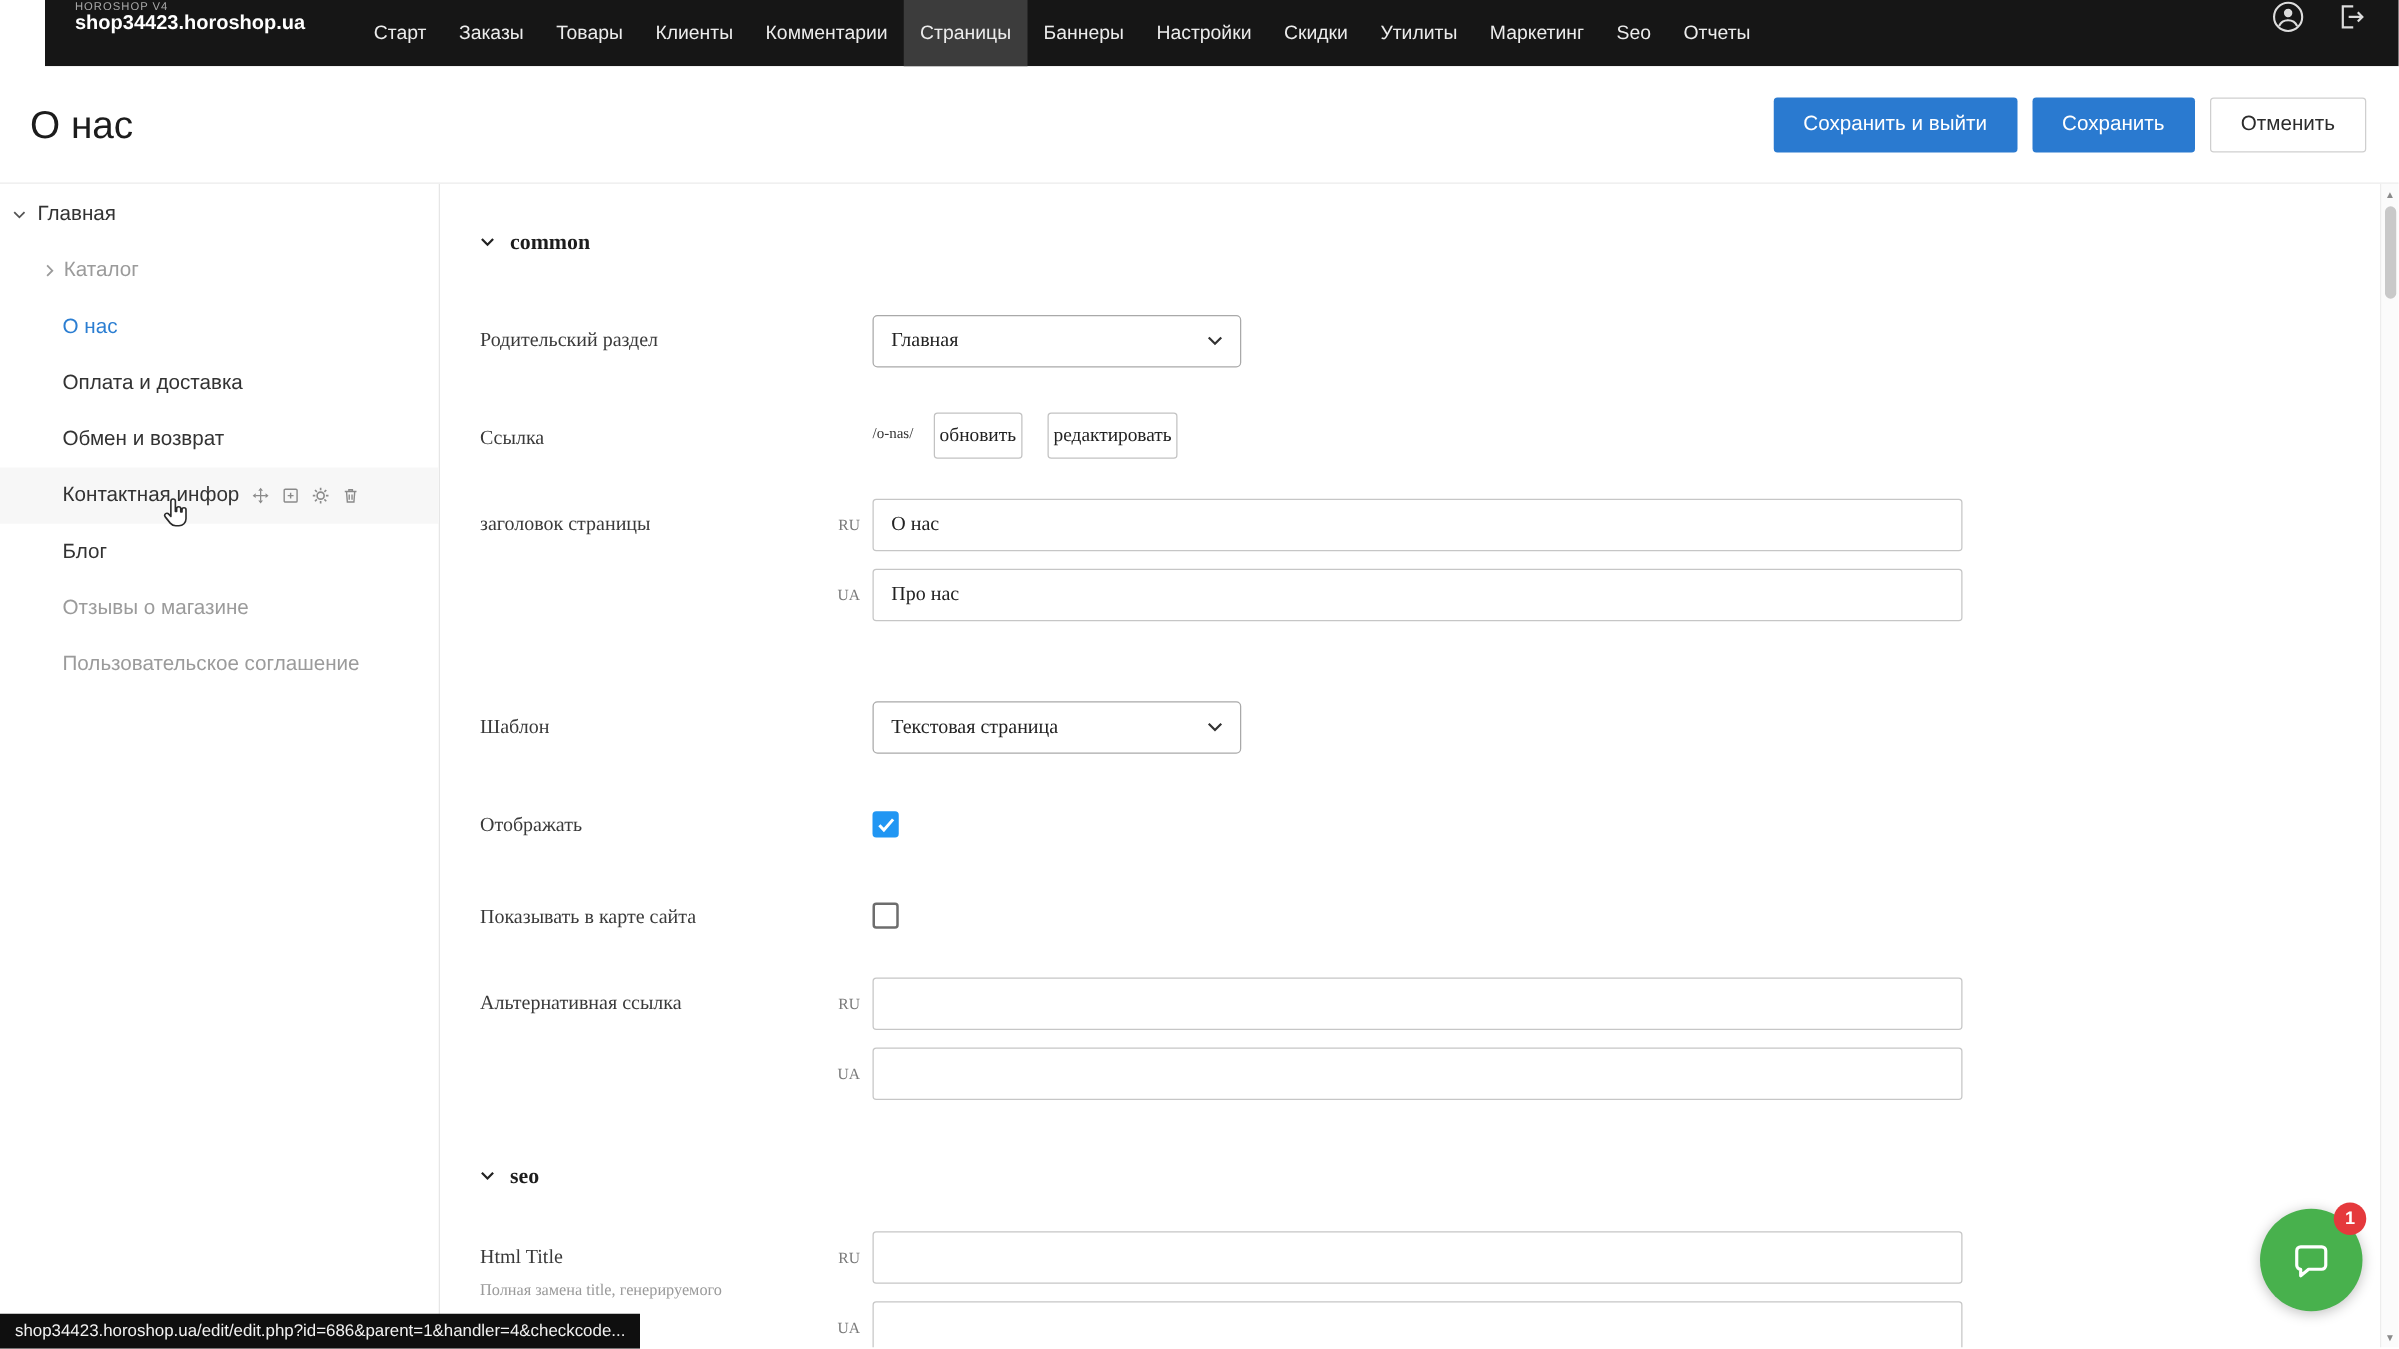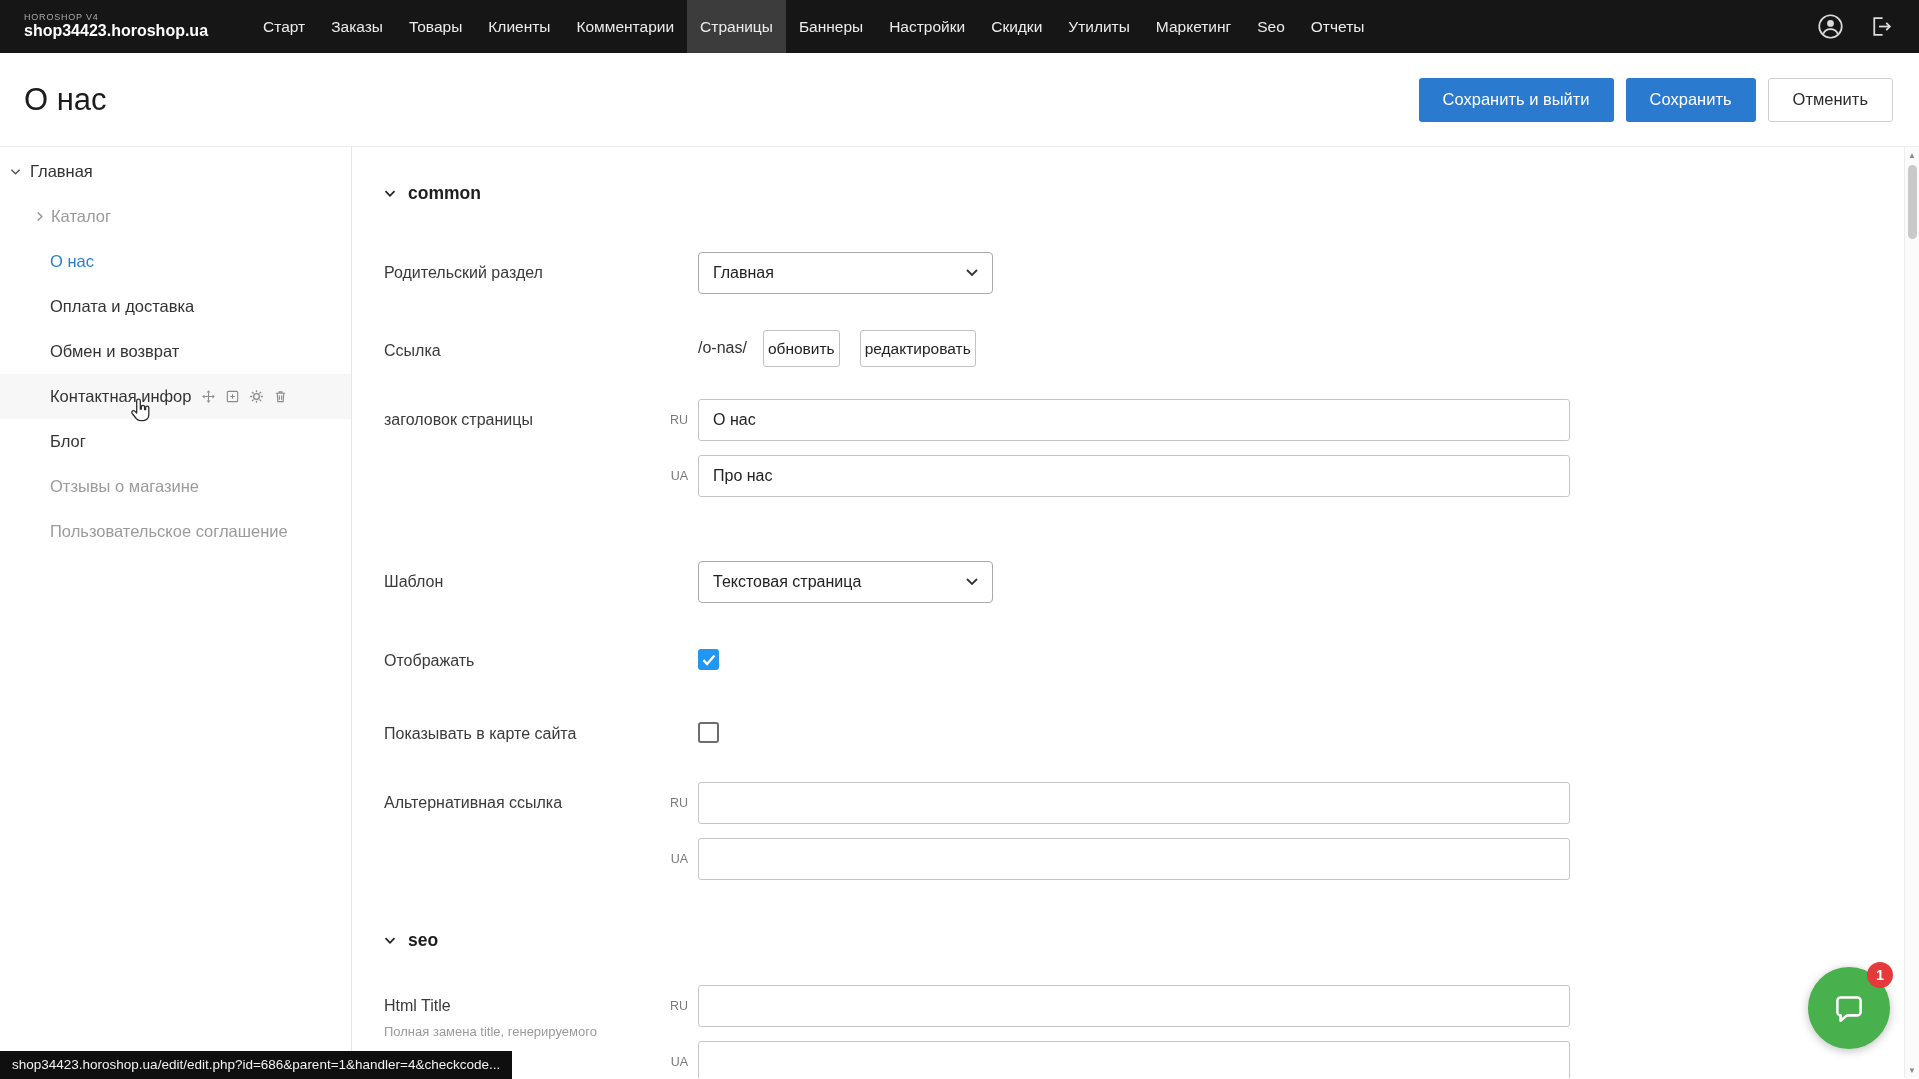--- a/index.html
+++ b/index.html
@@ -1,20 +1,20 @@
 <!DOCTYPE html>
 <html><head>
 <meta charset="utf-8">
 <style>
   * { margin:0; padding:0; box-sizing:border-box; }
   html, body { width:1919px; height:1079px; overflow:hidden; }
   body { font-family:"Liberation Sans", sans-serif; background:#fff; position:relative; color:#222; }
 
   
-  .topbar { height:53px; background:#161616; display:flex; align-items:center; color:#fff; padding:0 26px 0 24px; }
+  .topbar { height:53px; background:#161616; display:flex; align-items:flex-start; color:#fff; padding:0 26px 0 24px;margin-left:36px; }
   .brand { line-height:1.15; margin-right:42px; }
   .brand-version { font-size:9px; color:#a9a9a9; letter-spacing:.8px; }
   .brand-domain { font-size:16px; font-weight:700; color:#fff; }
   .nav { display:flex; align-items:stretch; height:100%; }
   .nav-item { display:flex; align-items:center; padding:0 13px; font-size:15.5px; color:#ececec; cursor:pointer; white-space:nowrap; }
   .nav-item.active { background:#3c3c3c; }
   .top-icons { margin-left:auto; display:flex; align-items:center; gap:24px; }
   .top-icon { display:flex; align-items:center; cursor:pointer; }
 
   
@@ -33,39 +33,39 @@
   .tree-root { padding-left:10px; gap:9px; }
   .tree-item { padding-left:50px;text-align:right; }
   .tree-item.has-caret { padding-left:36px; gap:7px; }
   .tree-item.muted { color:#9b9b9b; }
   .tree-item.selected { color:#2b7ed2; }
   .tree-item.hovered { background:#f7f7f7; }
   .row-icons { display:flex; align-items:center; gap:9px; margin-left:10px; }
   .row-icons .ric { display:flex; align-items:center; cursor:pointer; }
 
   
-  .main { flex:1; padding:36px 40px 0 32px; overflow:hidden; }
+  .main { flex:1; padding:36px 40px 0 32px; overflow:hidden;font-family:Liberation Serif, serif; }
   .section-head { display:flex; align-items:center; gap:12px; font-size:17.5px; font-weight:700; color:#1d1d1d; margin-bottom:48px; cursor:pointer; }
   .section-head.seo { margin-top:30px; margin-bottom:34px; }
   .form-row { display:flex; margin-bottom:36px; }
   .form-row.row-link { margin-bottom:32px; }
   .form-row.row-title { margin-bottom:50px; }
   .form-row.row-template { margin-bottom:46px; }
   .form-row.check-row { margin-bottom:51px; }
   .form-row.check-row2 { margin-bottom:38px; }
   .form-row.last { margin-bottom:0; }
   .form-label { width:268px; flex-shrink:0; font-size:16px; color:#3a3a3a; padding-top:11px; line-height:1.25; }
   .check-row .form-label, .check-row2 .form-label { padding-top:2px; }
   .label-hint { font-size:13px; color:#9a9a9a; margin-top:7px; width:234px; line-height:1.35; }
   .lang-tag { width:46px; flex-shrink:0; text-align:right; padding-right:10px; padding-top:14px; font-size:12.5px; color:#7a7a7a; }
   .lang-tag.empty { padding:0; }
   .stack .lang-row { display:flex; margin-bottom:14px; }
   .text-input { width:872px; height:42px; border:1px solid #c6c6c6; border-radius:3px; font-size:16px; padding:0 14px; font-family:inherit; color:#222; background:#fff; }
   .select { width:295px; height:42px; border:1px solid #a9a9a9; border-radius:4px; background:#fff; display:flex; align-items:center; justify-content:space-between; padding:0 14px; font-size:16px; color:#222; cursor:pointer; }
-  .link-path { font-size:16px; color:#333; padding-top:9px; margin-right:16px; }
+  .link-path { font-size:12px; color:#333; padding-top:9px; margin-right:16px; }
   .btn-small { height:37px; border:1px solid #c2c2c2; background:#fff; border-radius:3px; font-size:15.5px; padding:0 4px; margin-right:20px; color:#222; font-family:inherit; cursor:pointer; }
   .checkbox { width:21px; height:21px; border-radius:3px; display:inline-flex; align-items:center; justify-content:center; cursor:pointer; margin-left:46px; }
   .checkbox.checked { background:#2196f3; }
   .checkbox.unchecked { border:2px solid #6d6d6d; background:#fff; }
 
   
   .scrollbar { position:absolute; top:0; right:0; bottom:0; width:15px; background:#fbfbfb; border-left:1px solid #ededed; display:flex; flex-direction:column; align-items:center; }
   .sb-arrow { height:16px; display:flex; align-items:center; justify-content:center; font-size:8px; color:#8a8a8a; width:100%; cursor:pointer; }
   .sb-thumb { width:9px; height:74px; background:#c9c9c9; border-radius:5px; margin-top:2px; cursor:pointer; }
   .sb-spacer { flex:1; }

